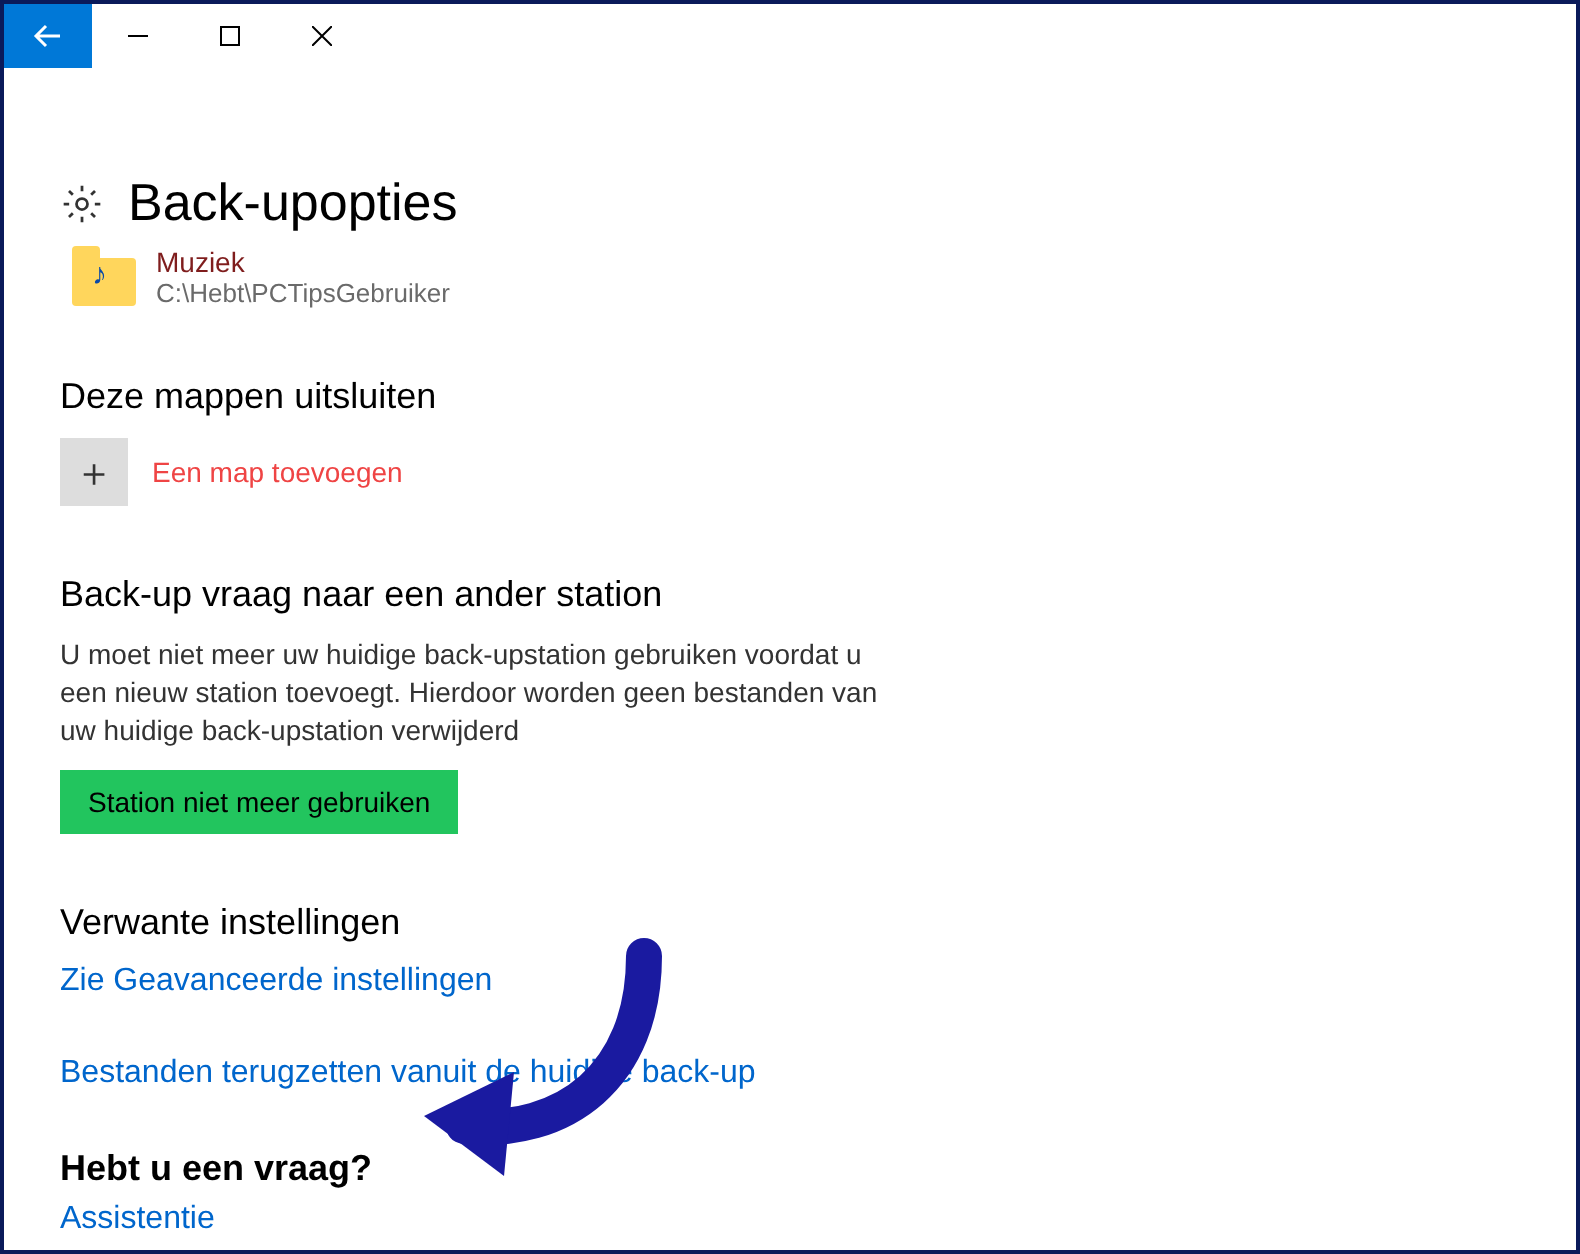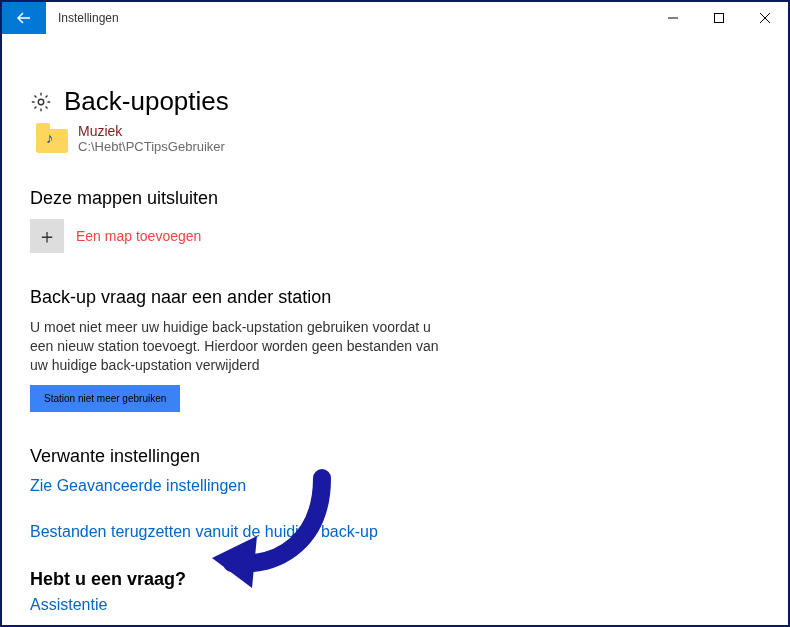--- a/index.html
+++ b/index.html
@@ -128,24 +128,24 @@
       color: #ef4444;
     }
     .desc {
       font-size: 14px;
       color: #333;
       line-height: 1.35;
       max-width: 410px;
       margin-bottom: 10px;
     }
     .grey-btn {
-      background: #3b82f6;
+      background: #22c55e;
       border: none;
       padding: 8px 14px;
-      font-size: 10px;
+      font-size: 14px;
       color: #000;
       font-family: inherit;
     }
     .link {
       display: block;
       color: #0066cc;
       font-size: 16px;
       margin-top: 6px;
       text-decoration: none;
     }
@@ -167,21 +167,20 @@
   </style>
 </head>
 <body>
 
 <div class="titlebar">
   <div class="back-btn">
     <svg viewBox="0 0 16 16" fill="none" stroke="white" stroke-width="1.5">
       <path d="M7 3 L2 8 L7 13 M2 8 H14"></path>
     </svg>
   </div>
-  <div class="title">Instellingen</div>
   <div class="win-controls">
     <div class="win-btn">
       <svg viewBox="0 0 10 10" stroke="black" stroke-width="1">
           <path d="M0 5 H10"></path>
         </svg>
     </div>
     <div class="win-btn">
       <svg viewBox="0 0 10 10" fill="none" stroke="black" stroke-width="1">
           <rect x="0.5" y="0.5" width="9" height="9"></rect>
         </svg>

